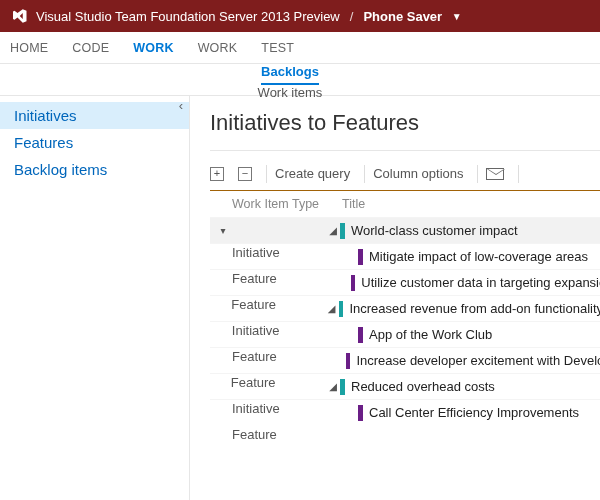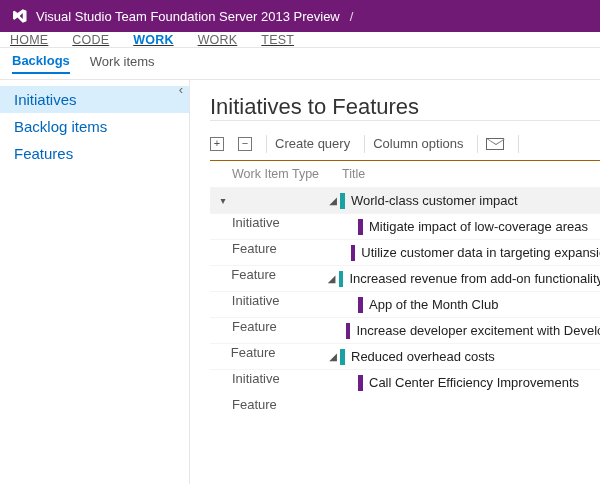--- a/index.html
+++ b/index.html
@@ -1,40 +1,40 @@
 <!DOCTYPE html>
 <html><head>
 <meta charset="utf-8">
 <style>
   * { box-sizing: border-box; margin: 0; padding: 0; }
   body { font-family: "Segoe UI", Arial, sans-serif; font-size: 13px; color: #333; background: #fff; width: 600px; height: 500px; overflow: hidden; }
 
-  .header { background: #701a75; color: #fff; height: 32px; display: flex; align-items: center; padding: 0 10px; font-size: 13px; }
+  .header { background: #7f1d1d; color: #fff; height: 32px; display: flex; align-items: center; padding: 0 10px; font-size: 13px; }
   .header .vs-icon { width: 18px; height: 18px; margin-right: 8px; display: flex; align-items: center; justify-content: center; }
   .header .sep { margin: 0 10px; opacity: 0.8; }
   .header .project { font-weight: 600; }
   .header .project .chev { font-size: 10px; margin-left: 6px; position: relative; top: -1px; }
 
-  .tabs1 { display: flex; align-items: center; height: 16px; padding: 0 10px; border-bottom: 1px solid #e6e6e6; text-decoration: underline; }
+  .tabs1 { display: flex; align-items: center; height: 32px; padding: 0 10px; border-bottom: 1px solid #e6e6e6; }
   .tabs1 .tab { margin-right: 24px; font-size: 12.5px; color: #666; letter-spacing: 0.2px; cursor: pointer; }
   .tabs1 .tab.active { color: #0079d6; font-weight: 600; }
 
-  .tabs2 { display: flex; align-items: center; height: 32px; padding: 0 12px; border-bottom: 1px solid #e6e6e6; }
+  .tabs2 { display: flex; align-items: center; height: 32px; padding: 0 12px; border-bottom: 1px solid #e6e6e6; flex-direction: column; }
   .tabs2 .tab { margin-right: 20px; font-size: 13px; color: #555; cursor: pointer; padding-bottom: 4px; }
   .tabs2 .tab.active { color: #0079d6; font-weight: 600; border-bottom: 2px solid #0079d6; }
 
   .body { display: flex; height: calc(500px - 96px); }
 
   .side { width: 190px; border-right: 1px solid #e6e6e6; position: relative; padding-top: 6px;}
   .side .collapse { position: absolute; top: 2px; right: 6px; font-size: 13px; color: #666; cursor: pointer; }
   .side .item { padding: 5px 14px; font-size: 15px; color: #0066bb; cursor: pointer; }
   .side .item.selected { background: #d9eefc; color: #0066bb; }
 
   .main { flex: 1; padding: 14px 0 0 20px; overflow: hidden; }
-  .main h1 { font-size: 22px; font-weight: 400; color: #333; margin-bottom: 0; }
+  .main h1 { font-size: 22px; font-weight: 400; color: #333; margin-bottom: 14px; }
 
   .tabs3 { display: flex; align-items: flex-end; height: 26px; }
   .tabs3 .tab { margin-right: 22px; font-size: 13.5px; color: #555; cursor: pointer; padding-bottom: 4px; }
   .tabs3 .tab.active { color: #0079d6; font-weight: 600; border-bottom: 2px solid #0079d6; }
 
   .toolbar { display: flex; align-items: center; height: 40px; border-top: 1px solid #e6e6e6; margin-top: 0; padding-top: 6px;}
   .toolbar .tb { margin-right: 14px; color: #555; cursor: pointer; display: flex; align-items: center; font-size: 13px;}
   .toolbar .vdiv { width: 1px; height: 18px; background: #ddd; margin: 0 8px 0 0; }
   .toolbar .iconbox { width: 14px; height: 14px; border: 1px solid #777; display: flex; align-items: center; justify-content: center; font-size: 11px; line-height: 1; color: #555; }
 
@@ -61,42 +61,46 @@
 <body>
 
 <div class="header">
   <span class="vs-icon">
     <svg viewBox="0 0 24 24" width="18" height="18">
         <path fill="#fff" d="M17 3l5 2v14l-5 2-7-7-4 3-2-1V6l2-1 4 3 7-5zm0 5l-4 4 4 4V8z"></path>
       </svg>
   </span>
   <span>Visual Studio Team Foundation Server 2013 Preview</span>
   <span class="sep">/</span>
+  <span class="project">
+    <span>Phone Saver</span>
+    <span class="chev">▼</span>
+  </span>
 </div>
 
 <div class="tabs1">
   <span class="tab">HOME</span>
   <span class="tab">CODE</span>
   <span class="tab active">WORK</span>
   <span class="tab">WORK</span>
   <span class="tab">TEST</span>
 </div>
 
 <div class="tabs2">
   <span class="tab active">Backlogs</span>
   <span class="tab">Work items</span>
 </div>
 
 <div class="body">
 
   <div class="side">
     <span class="collapse">‹</span>
     <div class="item selected">Initiatives</div>
+    <div class="item">Features</div>
     <div class="item">Backlog items</div>
-    <div class="item">Features</div>
   </div>
 
   <div class="main">
     <h1>Initiatives to Features</h1>
 
 
     <div class="toolbar">
       <span class="tb">
           <span class="iconbox">+</span>
         </span>
@@ -151,21 +155,21 @@
           <span class="indent" style="width: 0px;"></span>
           <span class="bar teal"></span>
           <span class="title">Increased revenue from add-on functionality</span>
         </div>
         <div class="row">
           <span class="exp"></span>
           <span class="type">Feature</span>
           <span class="tree-exp"></span>
           <span class="indent" style="width: 18px;"></span>
           <span class="bar purple"></span>
-          <span class="title">App of the Month Club</span>
+          <span class="title">App of the Work Club</span>
         </div>
         <div class="row">
           <span class="exp"></span>
           <span class="type">Feature</span>
           <span class="tree-exp"></span>
           <span class="indent" style="width: 18px;"></span>
           <span class="bar purple"></span>
           <span class="title">Increase developer excitement with Developer</span>
         </div>
         <div class="row">

